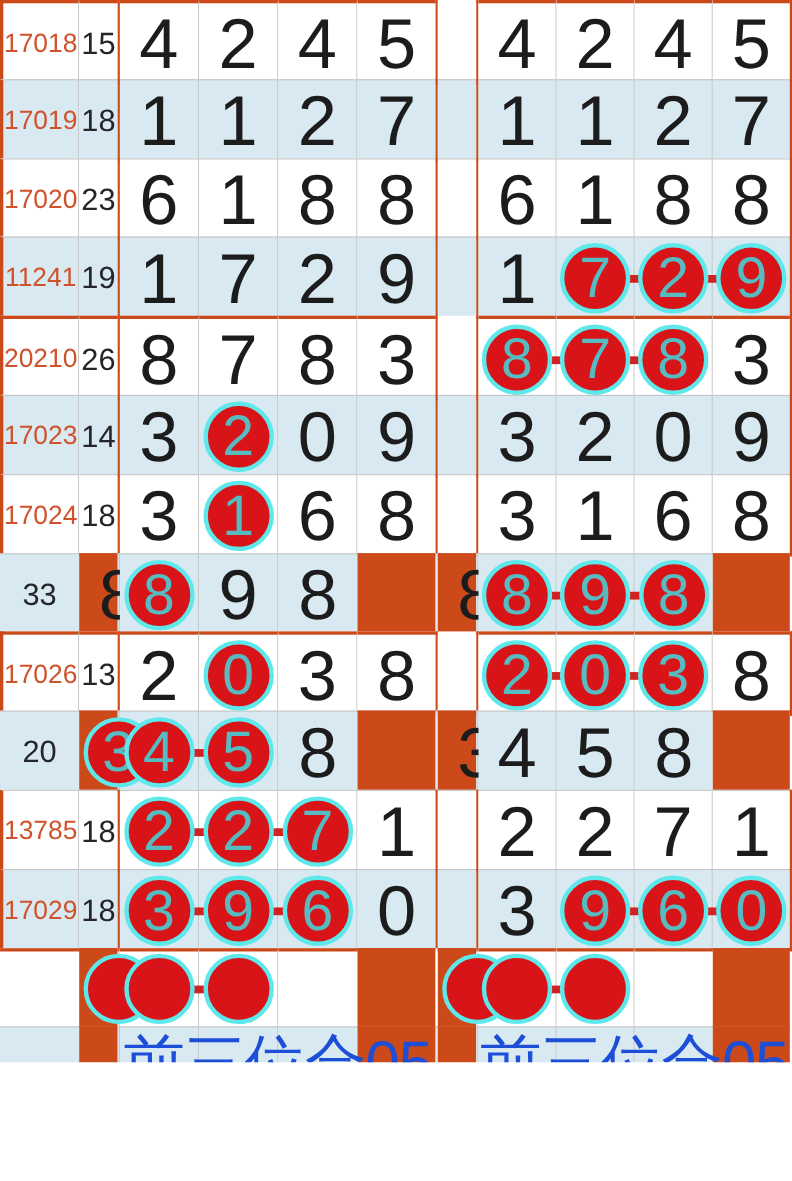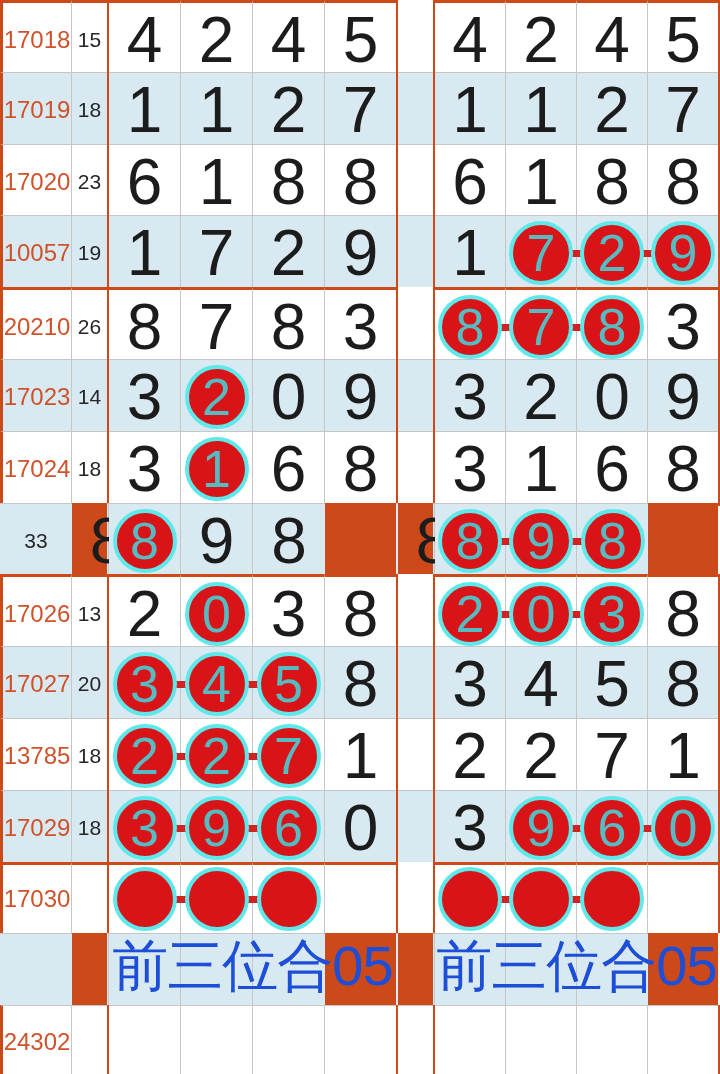--- a/index.html
+++ b/index.html
@@ -1,18 +1,18 @@
 <!DOCTYPE html>
 <html><head>
 <meta charset="utf-8">
 <style>
   html,body{margin:0;padding:0;background:#ffffff;}
   .trend-table{
     position:relative;
-    width:720px;height:1074px;
+    width:720px;height:966px;
     overflow:hidden;
     background:#fff;
     font-family:"Liberation Sans","DejaVu Sans",sans-serif;
   }
   .row{
     display:grid;
     grid-template-columns:72px 35px 2px 72px 72px 72px 71px 2px 35px 2px 71px 71px 71px 70px 2px;
     height:71.8px;
     position:relative;
   }
@@ -27,21 +27,21 @@
   .row.blue .cell{background:#d8e9f1;}
   .cell.div{background:#cc4a1a;border-top-color:#cc4a1a;}
   .row.blue .cell.div{background:#cc4a1a;}
   .row.gstart .cell{border-top:3px solid #cc4a1a;}
   .row.gstart .cell.gap{border-top-color:transparent;}
   .cell.period{
     color:#d0522a;font-size:24px;
     border-left:3px solid #cc4a1a;
     border-right:1px solid #c6c6c6;
   }
-  .cell.sum{color:#26262a;font-size:21px;}
+  .cell.sum{color:#26262a;font-size:28px;}
   .cell.digit{color:#1c1c1c;font-size:64px;}
   .cell.digit.inner{border-right:1px solid #c6c6c6;}
   .cell.gap{}
   .circle{
     width:56px;height:56px;border-radius:50%;
     background:#d81418;
     border:4px solid #5fe8ea;
     display:flex;align-items:center;justify-content:center;
     color:#56bcc2;font-size:52px;
     position:relative;z-index:2;
@@ -172,21 +172,21 @@
       <div class="cell digit inner">
         <span>8</span>
       </div>
       <div class="cell digit">
         <span>8</span>
       </div>
       <div class="cell div"></div>
     </div>
     <div class="row blue">
       <div class="cell period">
-        <span>10057</span>
+        <span>11241</span>
       </div>
       <div class="cell sum">
         <span>19</span>
       </div>
       <div class="cell div"></div>
       <div class="cell digit inner">
         <span>1</span>
       </div>
       <div class="cell digit inner">
         <span>7</span>
@@ -438,23 +438,20 @@
         <div class="circle">
           <span>3</span>
         </div>
       </div>
       <div class="cell digit">
         <span>8</span>
       </div>
       <div class="cell div"></div>
     </div>
     <div class="row blue">
-      <div class="cell period">
-        <span>17027</span>
-      </div>
       <div class="cell sum">
         <span>20</span>
       </div>
       <div class="cell div"></div>
       <div class="cell digit inner">
         <div class="link-r"></div>
         <div class="circle">
           <span>3</span>
         </div>
       </div>
@@ -589,23 +586,20 @@
       </div>
       <div class="cell digit">
         <div class="link-l"></div>
         <div class="circle">
           <span>0</span>
         </div>
       </div>
       <div class="cell div"></div>
     </div>
     <div class="row gstart">
-      <div class="cell period">
-        <span>17030</span>
-      </div>
       <div class="cell sum">
         <span></span>
       </div>
       <div class="cell div"></div>
       <div class="cell digit inner">
         <div class="link-r"></div>
         <div class="circle">
           <span></span>
         </div>
       </div>

